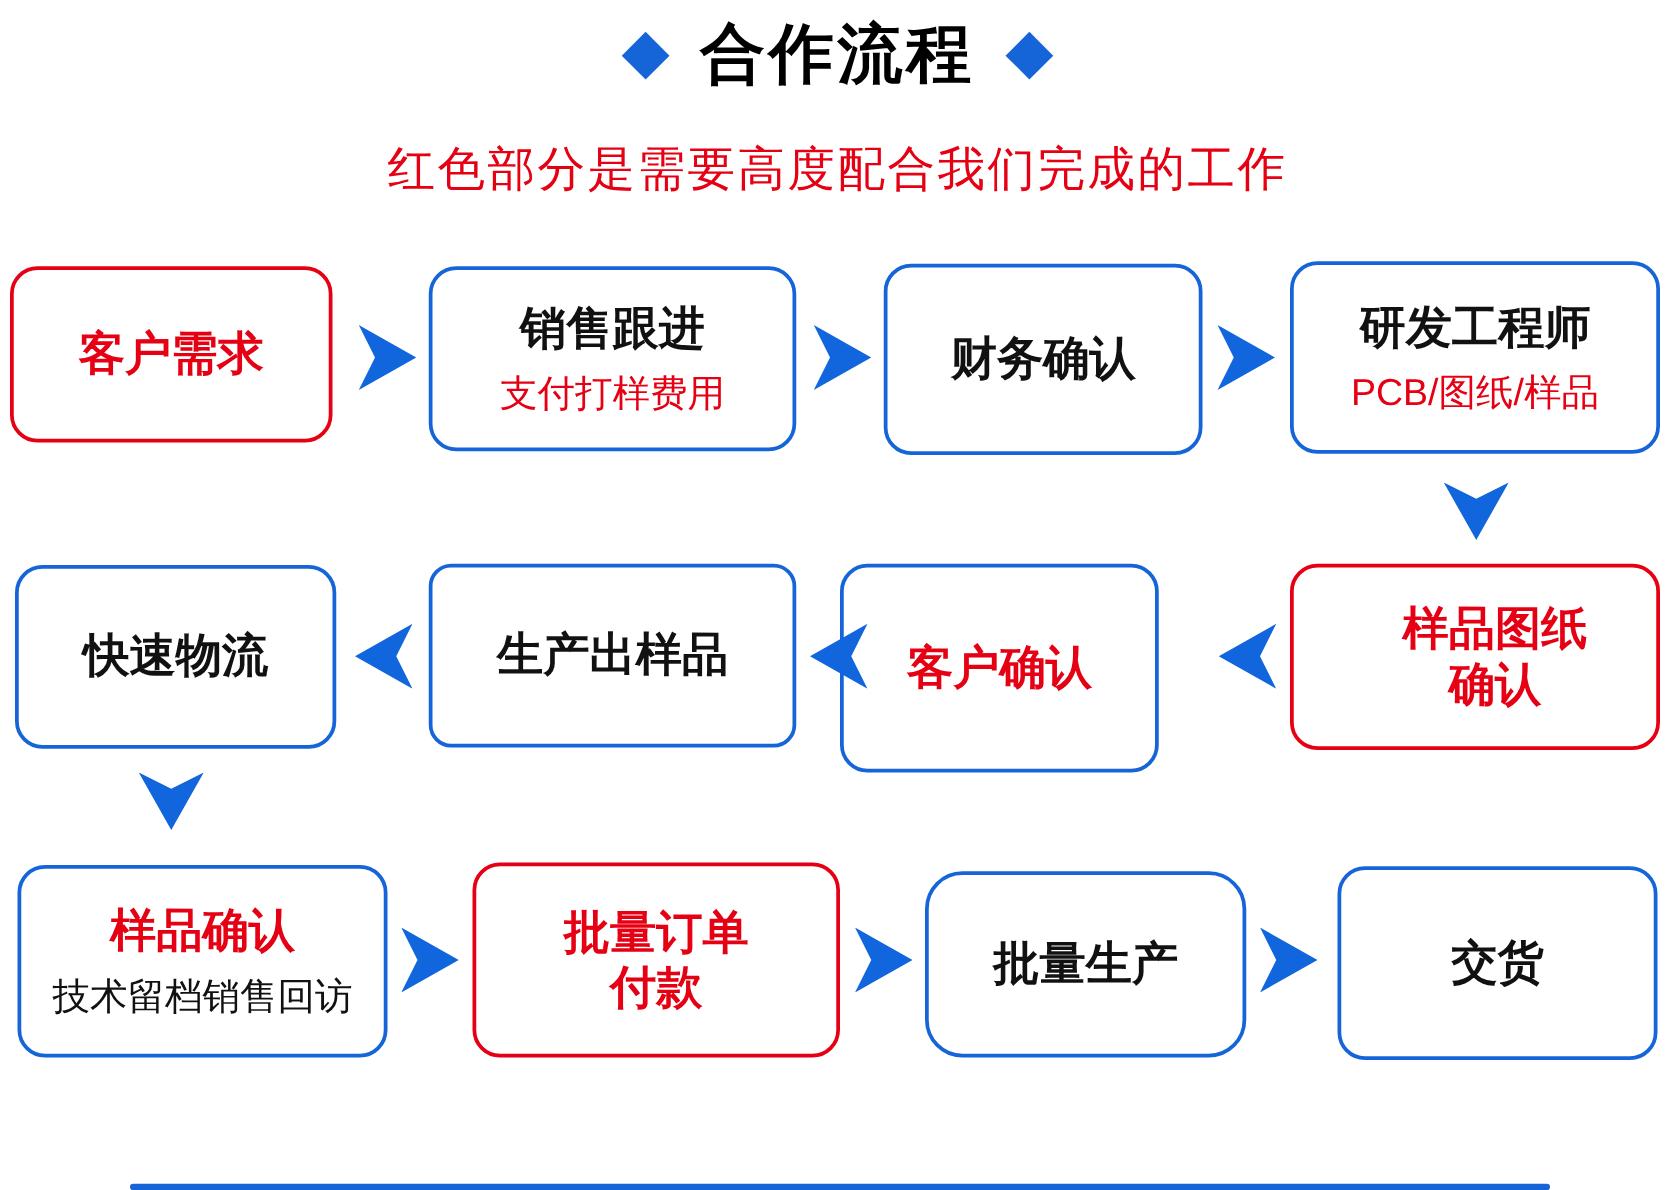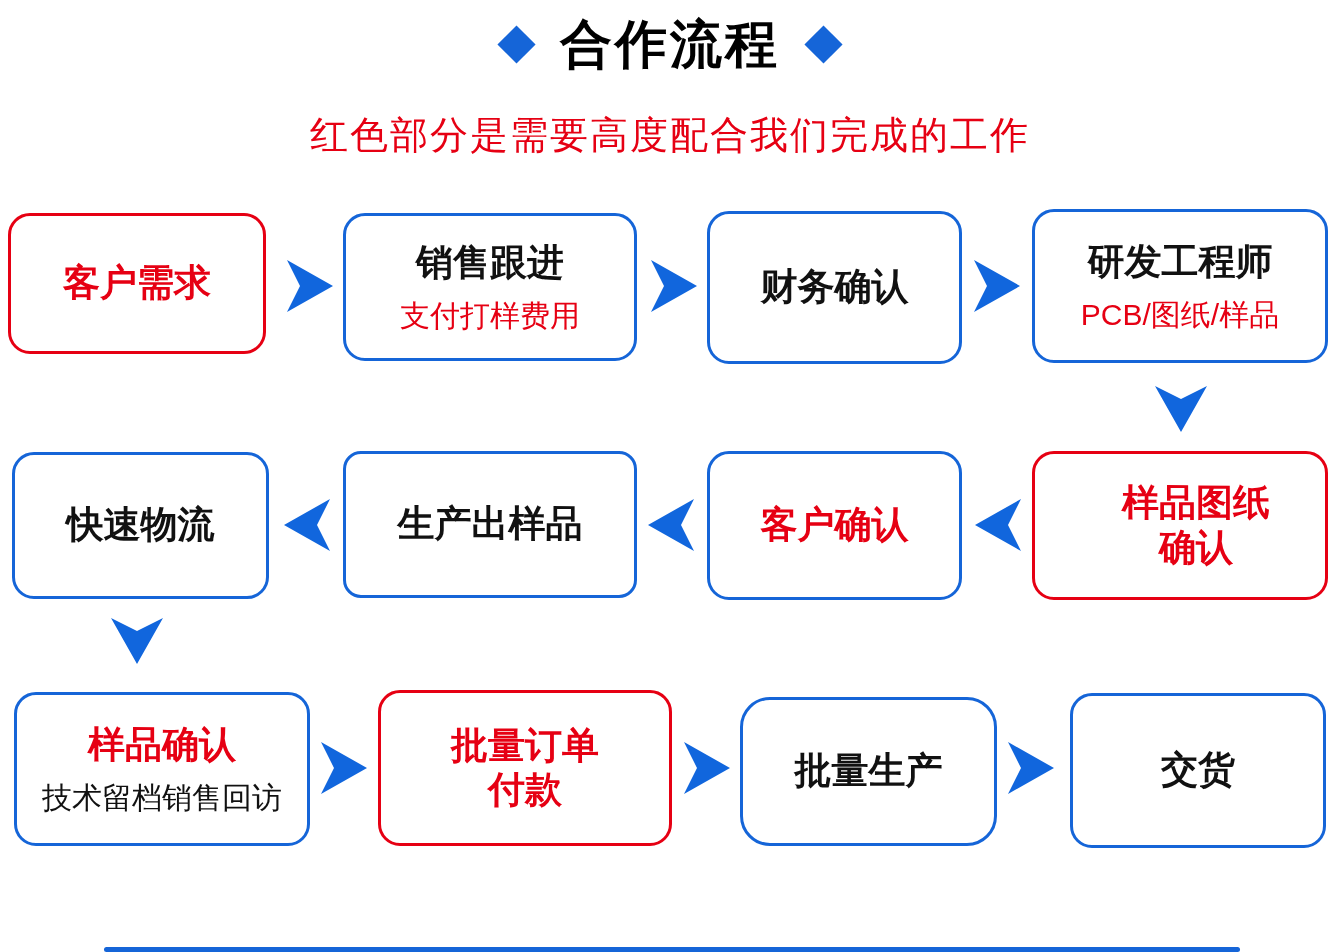--- a/index.html
+++ b/index.html
@@ -93,21 +93,21 @@
     width: 1136px; height: 5px;
     background: var(--blue);
     border-radius: 3px;
   }
   
   #b0  { left: 8px;   top: 213px; width: 258px; height: 141px; }
   #b1  { left: 343px;  top: 213px; width: 294px; height: 148px; }
   #b2  { left: 707px;  top: 211px; width: 255px; height: 153px; }
   #b3  { left: 1032px; top: 209px; width: 296px; height: 154px; }
   #b4  { left: 1032px; top: 451px; width: 296px; height: 149px; padding-left: 40px; }
-  #b5  { left: 707px;  top: 451px; width: 255px; height: 149px; }
+  #b5  { left: 672px;  top: 451px; width: 255px; height: 167px; }
   #b6  { left: 343px;  top: 451px; width: 294px; height: 147px; border-radius: 18px; }
   #b7  { left: 12px;   top: 452px; width: 257px; height: 147px; }
   #b8  { left: 14px;   top: 692px; width: 296px; height: 154px; }
   #b9  { left: 378px;  top: 690px; width: 294px; height: 156px; }
   #b10 { left: 740px;  top: 697px; width: 257px; height: 149px; border-radius: 30px; }
   #b11 { left: 1070px; top: 693px; width: 256px; height: 155px; }
   #a1  { left: 287px;  top: 260px; }
   #a2  { left: 651px;  top: 260px; }
   #a3  { left: 974px;  top: 260px; }
   #a4  { left: 1155px; top: 386px; }

